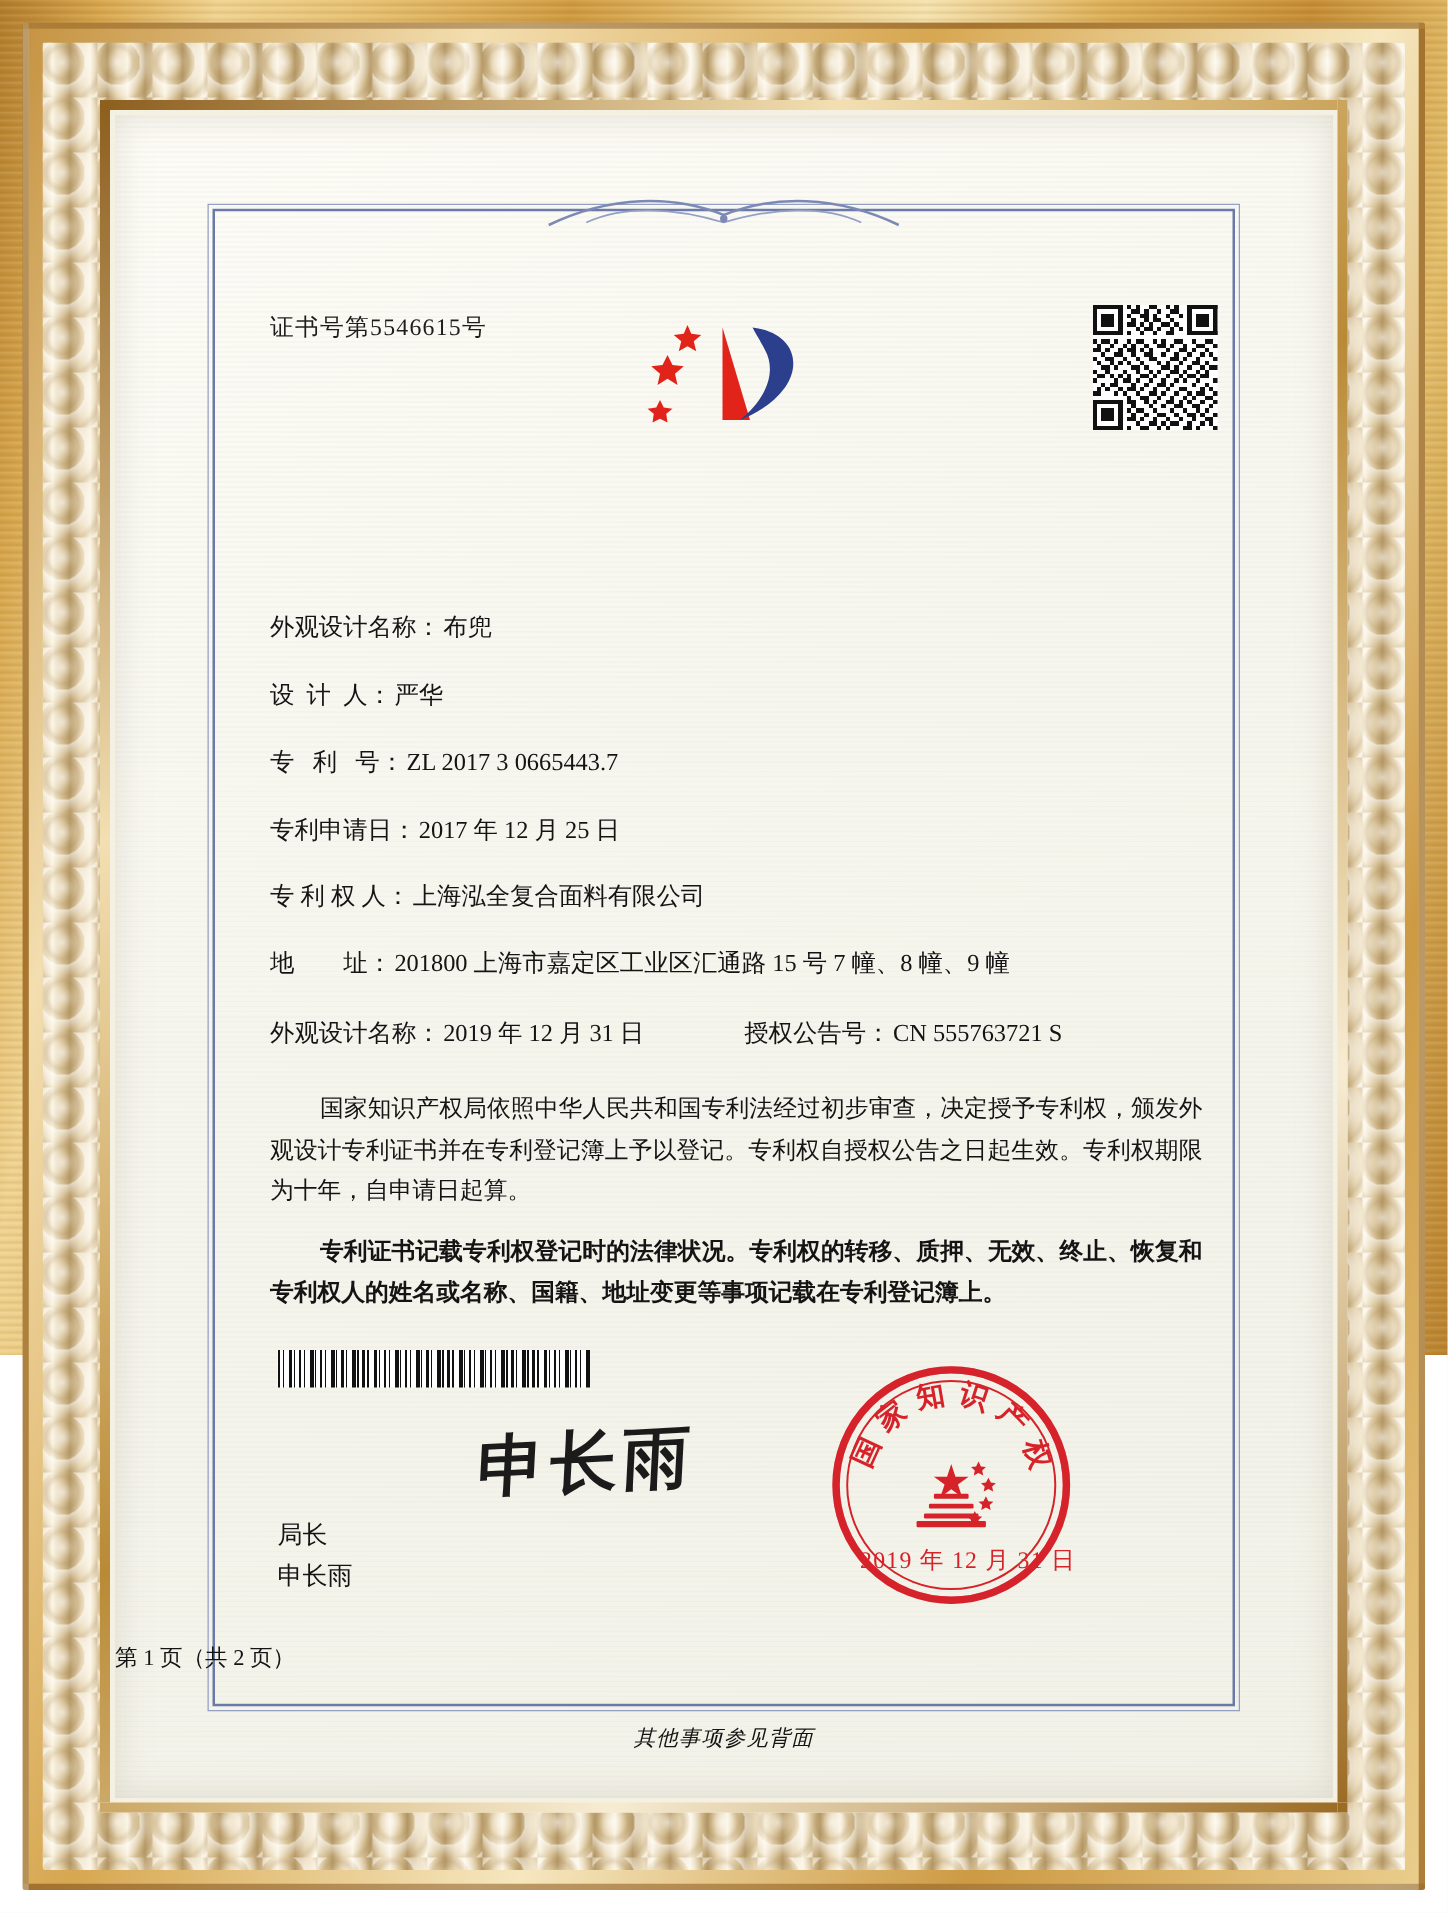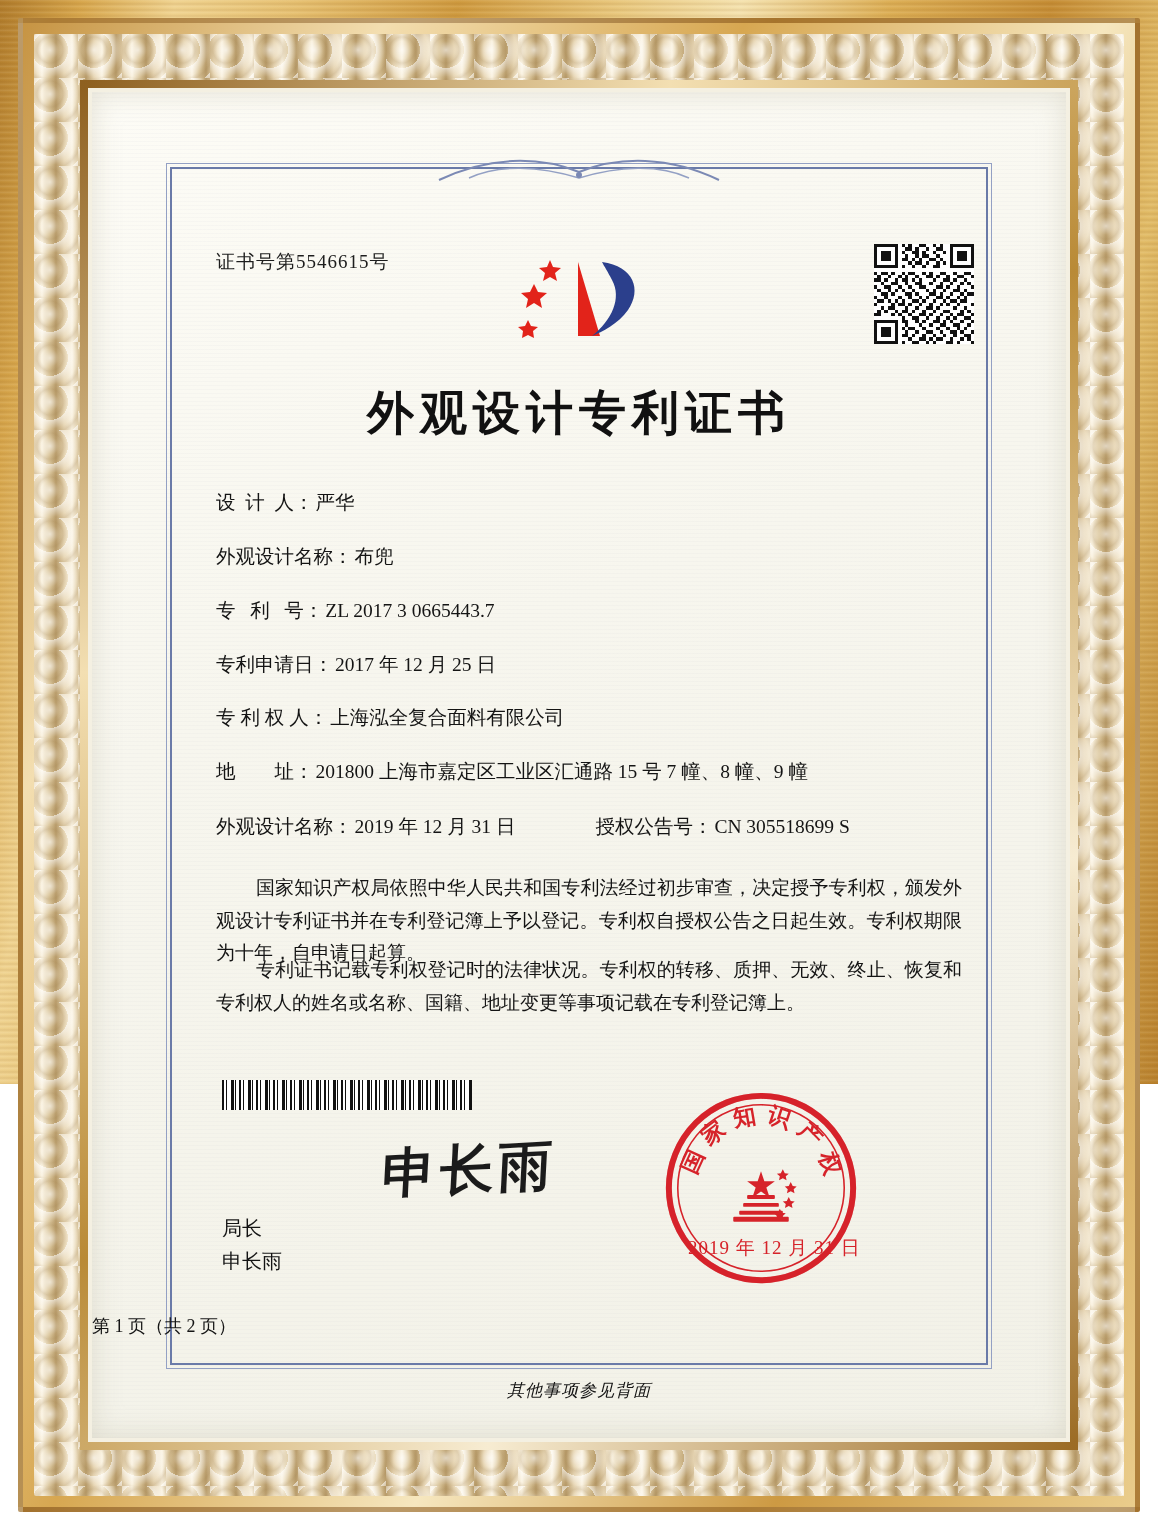--- a/index.html
+++ b/index.html
@@ -179,21 +179,21 @@
     position: absolute;
     left: 124px;
     width: 746px;
     font-size: 19px;
     color: #141414;
     line-height: 1.72;
     text-align: justify;
     text-justify: inter-ideograph;
   }
   .para-1 { top: 780px; }
-  .para-2 { top: 862px; }
+  .para-2 { top: 894px; font-weight: bold; }
   .indent { display: inline-block; width: 2.1em; }
 
   .barcode {
     position: absolute;
     left: 130px;
     top: 988px;
     width: 250px;
     height: 30px;
     background: repeating-linear-gradient(90deg,
       #111 0px, #111 2px, #fff 2px, #fff 4px,
@@ -516,30 +516,29 @@
           <rect x="8" y="28" width="1" height="1"></rect>
             <rect x="11" y="28" width="2" height="1"></rect>
             <rect x="15" y="28" width="1" height="1"></rect>
             <rect x="17" y="28" width="1" height="1"></rect>
             <rect x="21" y="28" width="2" height="1"></rect>
             <rect x="24" y="28" width="1" height="1"></rect>
             <rect x="28" y="28" width="1" height="1"></rect>
         </g>
       </svg>
 
-      <div class="title">外观设计专利证书</div>
 
       <div class="fields">
+        <div class="field-row">
+          <span class="field-label">外观设计名称：</span>
+          <span class="field-value">布兜</span>
+        </div>
         <div class="field-row">
           <span class="field-label">设  计  人：</span>
           <span class="field-value">严华</span>
-        </div>
-        <div class="field-row">
-          <span class="field-label">外观设计名称：</span>
-          <span class="field-value">布兜</span>
         </div>
         <div class="field-row">
           <span class="field-label">专   利   号：</span>
           <span class="field-value">ZL 2017 3 0665443.7</span>
         </div>
         <div class="field-row">
           <span class="field-label">专利申请日：</span>
           <span class="field-value">2017 年 12 月 25 日</span>
         </div>
         <div class="field-row">
@@ -547,21 +546,21 @@
           <span class="field-value">上海泓全复合面料有限公司</span>
         </div>
         <div class="field-row">
           <span class="field-label">地        址：</span>
           <span class="field-value">201800 上海市嘉定区工业区汇通路 15 号 7 幢、8 幢、9 幢</span>
         </div>
         <div class="field-row-dual">
           <span class="field-label">外观设计名称：</span>
           <span class="field-value">2019 年 12 月 31 日</span>
           <span class="field-label dual-second">授权公告号：</span>
-          <span class="field-value">CN 305518699 S</span>
+          <span class="field-value">CN 555763721 S</span>
         </div>
       </div>
 
       <div class="para para-1"><span class="indent"></span><span>国家知识产权局依照中华人民共和国专利法经过初步审查，决定授予专利权，颁发外观设计专利证书并在专利登记簿上予以登记。专利权自授权公告之日起生效。专利权期限为十年，自申请日起算。</span></div>
       <div class="para para-2"><span class="indent"></span><span>专利证书记载专利权登记时的法律状况。专利权的转移、质押、无效、终止、恢复和专利权人的姓名或名称、国籍、地址变更等事项记载在专利登记簿上。</span></div>
 
       <div class="barcode"></div>
 
       <div class="signature-block">
         <div>局长</div>

